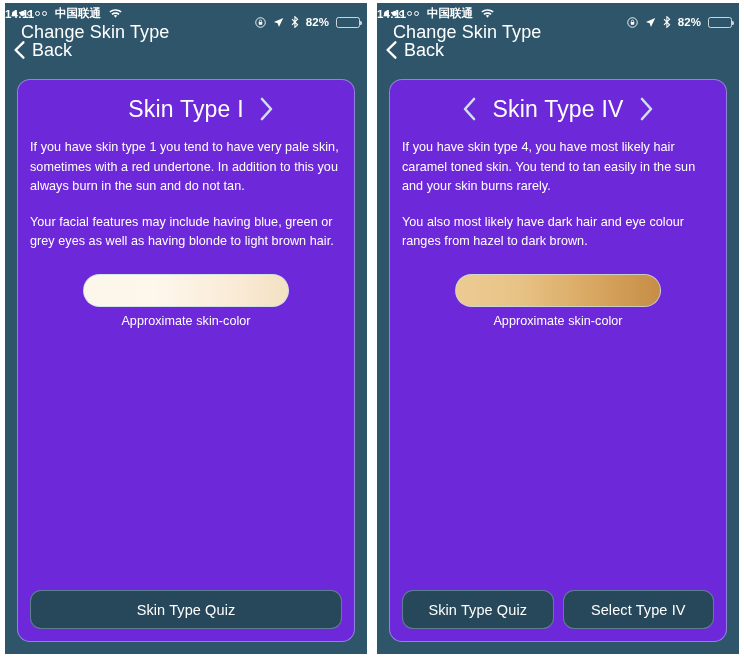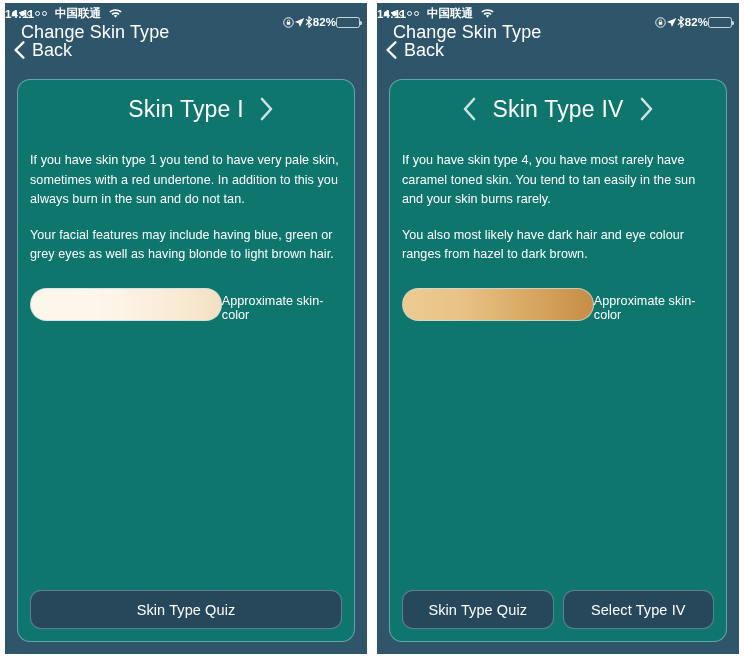--- a/index.html
+++ b/index.html
@@ -82,21 +82,21 @@
     left: 0; right: 0;
     text-align: left;
     font-size: 11.5px;
     font-weight: bold;
     pointer-events: none;
   }
   .sb-right {
     margin-left: auto;
     display: flex;
     align-items: center;
-    gap: 0;
+    gap: 7px;
     position: relative;
     z-index: 2;
     margin-top: 17px;
   }
   .lock-rot { display:inline-block; width:11px; height:11px; }
   .loc-arrow { display:inline-block; width:11px; height:11px; }
   .bt { display:inline-block; width:8px; height:12px; }
   .batt-pct { font-size: 11.5px; font-weight: bold; }
   .battery {
     width: 24px; height: 11px;
@@ -146,21 +146,21 @@
     z-index: 2;
     padding-top: 8px;
     cursor: pointer;
   }
   .chev-back { width: 13px; height: 20px; display:block; }
 
   
   .card {
     margin: 11px 12px 12px 12px;
     flex: 1 1 auto;
-    background: #0f766e;
+    background: #6d28d9;
     border: 1px solid rgba(173,204,216,0.55);
     border-radius: 13px;
     display: flex;
     flex-direction: column;
     padding: 0 12px 12px 12px;
     box-sizing: border-box;
     min-height: 0;
   }
   .type-header {
     display: flex;
@@ -184,26 +184,26 @@
   }
   .nav-chev.hidden { visibility: hidden; }
 
   .para {
     color: #ffffff;
     font-size: 12.6px;
     line-height: 19.5px;
     letter-spacing: 0.05px;
     margin: 0 0 16px 0;
   }
-  .para.first { margin-top: 13px; }
+  .para.first { margin-top: 0; }
 
   .swatch-wrap {
     margin-top: 6px;
     display: flex;
-    flex-direction: row;
+    flex-direction: column;
     align-items: center;
   }
   .swatch {
     width: 206px;
     height: 33px;
     border-radius: 17px;
     border: 1px solid rgba(200,220,230,0.75);
     box-sizing: border-box;
   }
   .swatch-caption {
@@ -396,21 +396,21 @@
               </svg>
           </span>
           <span class="type-title">Skin Type IV</span>
           <span class="nav-chev">
             <svg viewBox="0 0 17 26" width="17" height="26">
                 <path fill="none" stroke="#cfe0e8" stroke-width="2.6" stroke-linecap="round" stroke-linejoin="round" d="M4 3l9 10-9 10"></path>
               </svg>
           </span>
         </div>
 
-        <p class="para first">If you have skin type 4, you have most rarely have caramel toned skin. You tend to tan easily in the sun and your skin burns rarely.</p>
+        <p class="para first">If you have skin type 4, you have most likely hair caramel toned skin. You tend to tan easily in the sun and your skin burns rarely.</p>
         <p class="para">You also most likely have dark hair and eye colour ranges from hazel to dark brown.</p>
 
         <div class="swatch-wrap">
           <div class="swatch" style="background:linear-gradient(90deg,#eccb92 0%,#e8c387 30%,#d9a963 65%,#c68d46 100%)"></div>
           <div class="swatch-caption">Approximate skin-color</div>
         </div>
 
         <div class="spacer"></div>
 
         <div class="btn-row">

